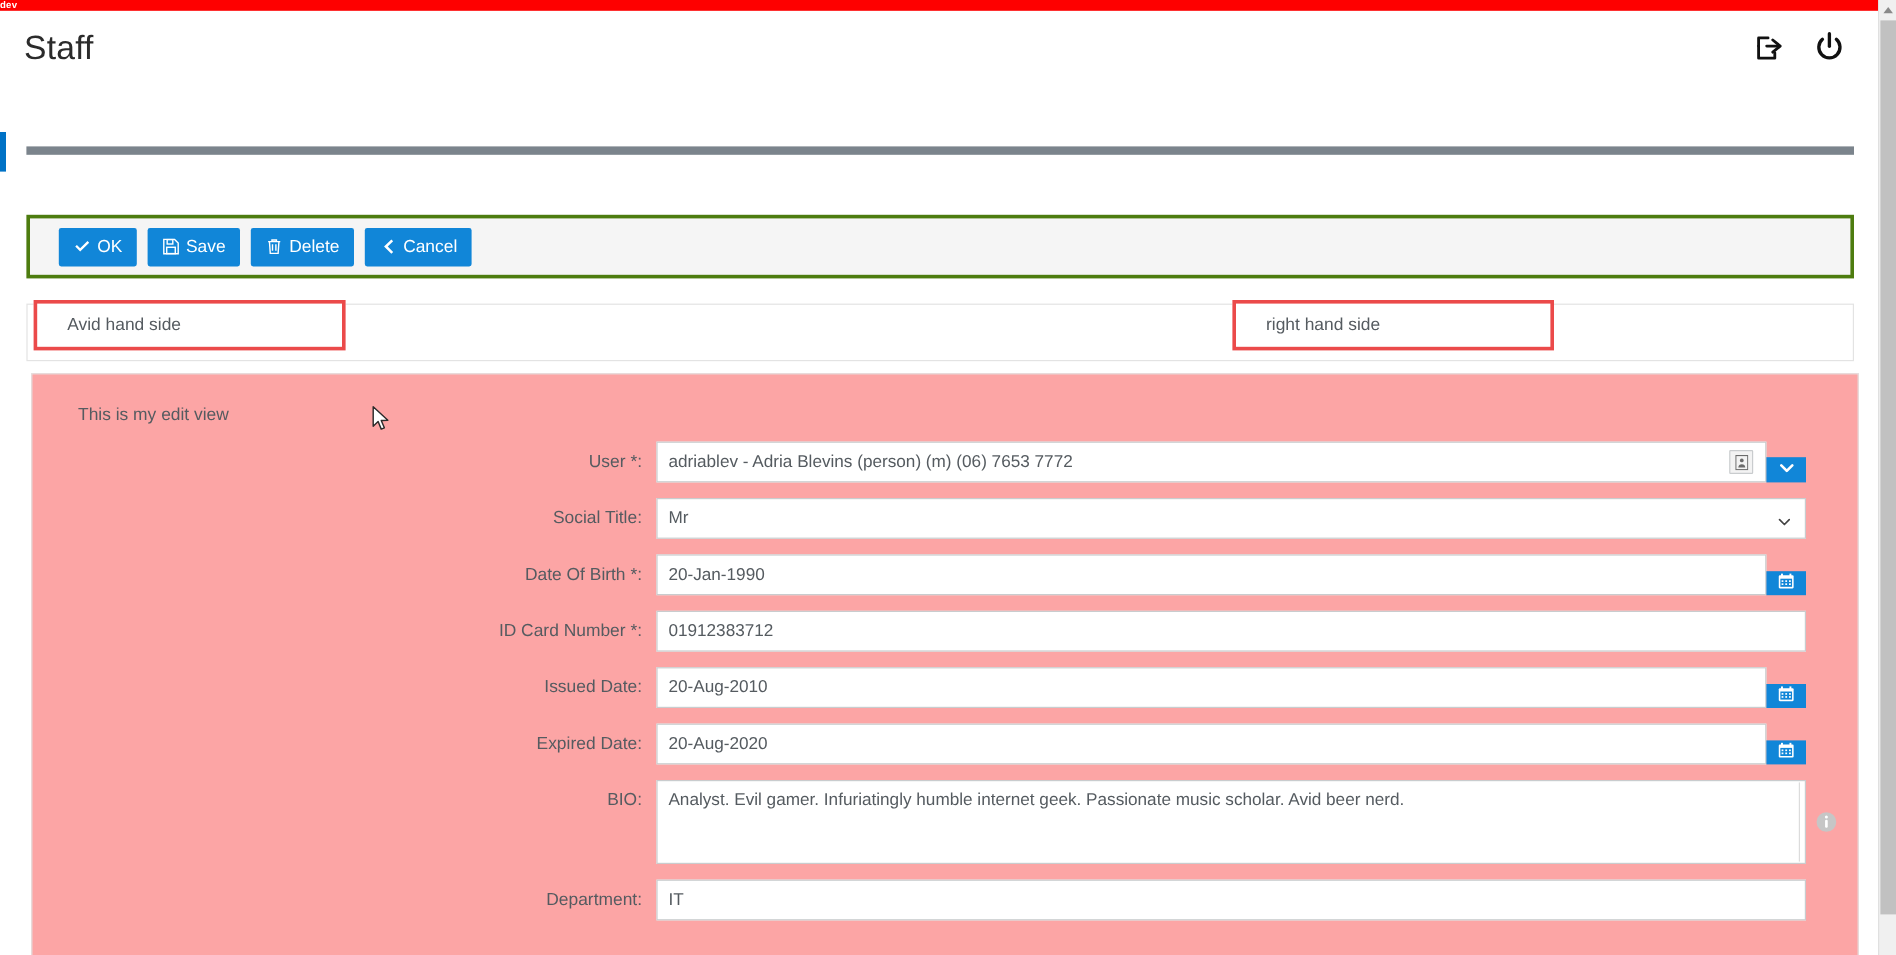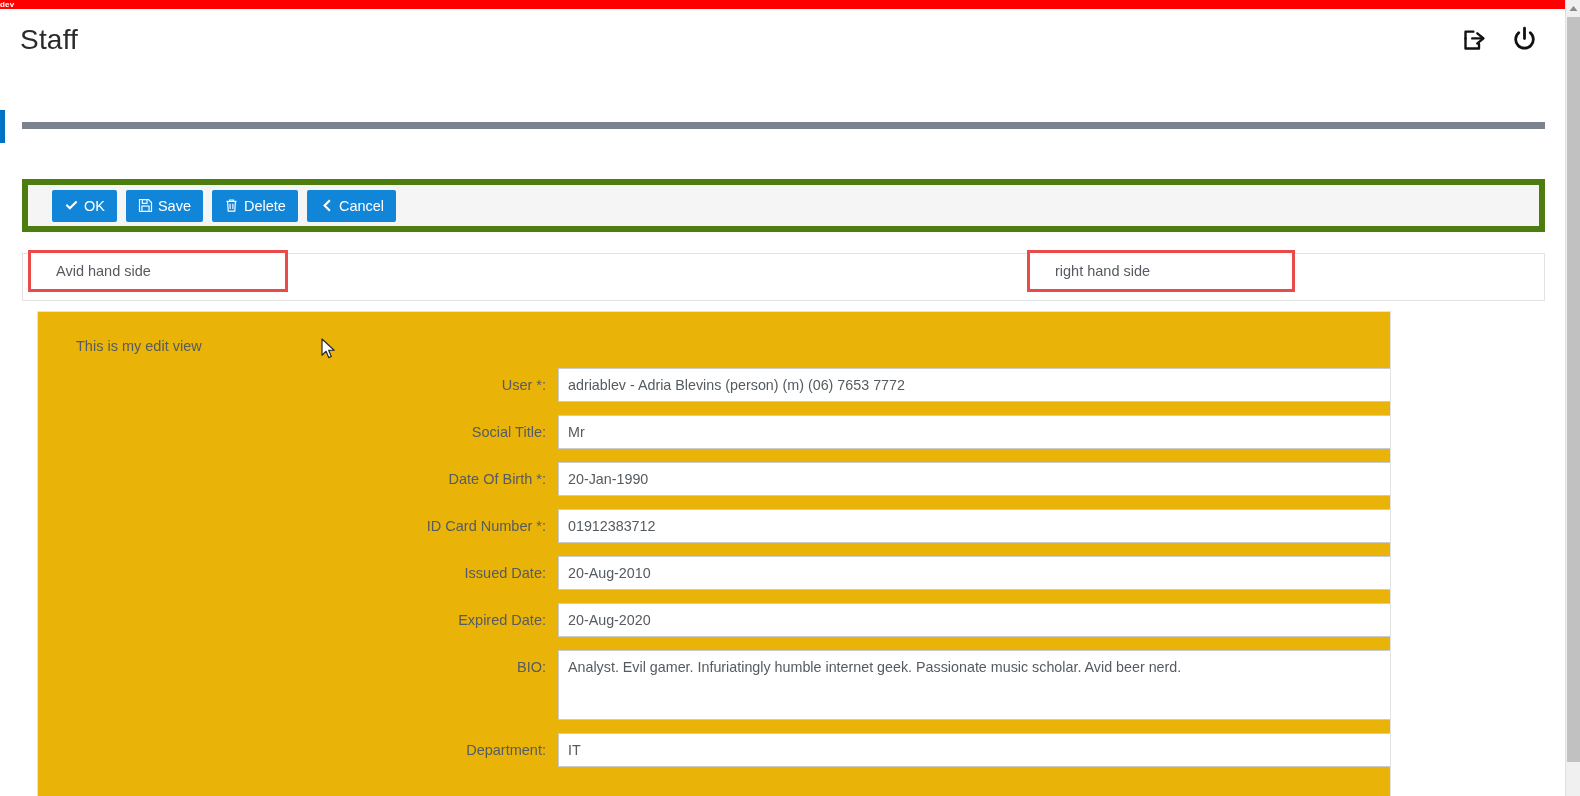--- a/index.html
+++ b/index.html
@@ -70,21 +70,21 @@
     width: 1523px; height: 7px;
     background: #7b848c;
   }
 
   
   .toolbar {
     position: absolute;
     left: 22px; top: 179px;
     width: 1523px; height: 53px;
     background: #f5f5f5;
-    border: 6px solid #4d7c0f;
+    border: 3px solid #4d7c0f;
     display: flex;
     align-items: center;
     padding-left: 24px;
     gap: 9px;
   }
   .btn {
     background: #1186d8;
     color: #fff;
     border: none;
     height: 32px;
@@ -118,23 +118,23 @@
     padding-left: 25px;
     font-size: 14.5px;
     color: #555b60;
   }
   .side-left  { left: 5px;   width: 260px; }
   .side-right { left: 1004px; width: 268px; }
 
   
   .form-panel {
     position: absolute;
-    left: 37px; top: 311px;
-    width: 1354px; height: 485px;
-    background: #eab308;
+    left: 26px; top: 311px;
+    width: 1523px; height: 485px;
+    background: #fca5a5;
     border: 1px solid #e3e3e3;
     border-bottom: none;
     overflow: hidden;
   }
   .edit-view-note {
     position: absolute;
     left: 38px; top: 26px;
     font-size: 14.5px;
     color: #555b60;
   }

